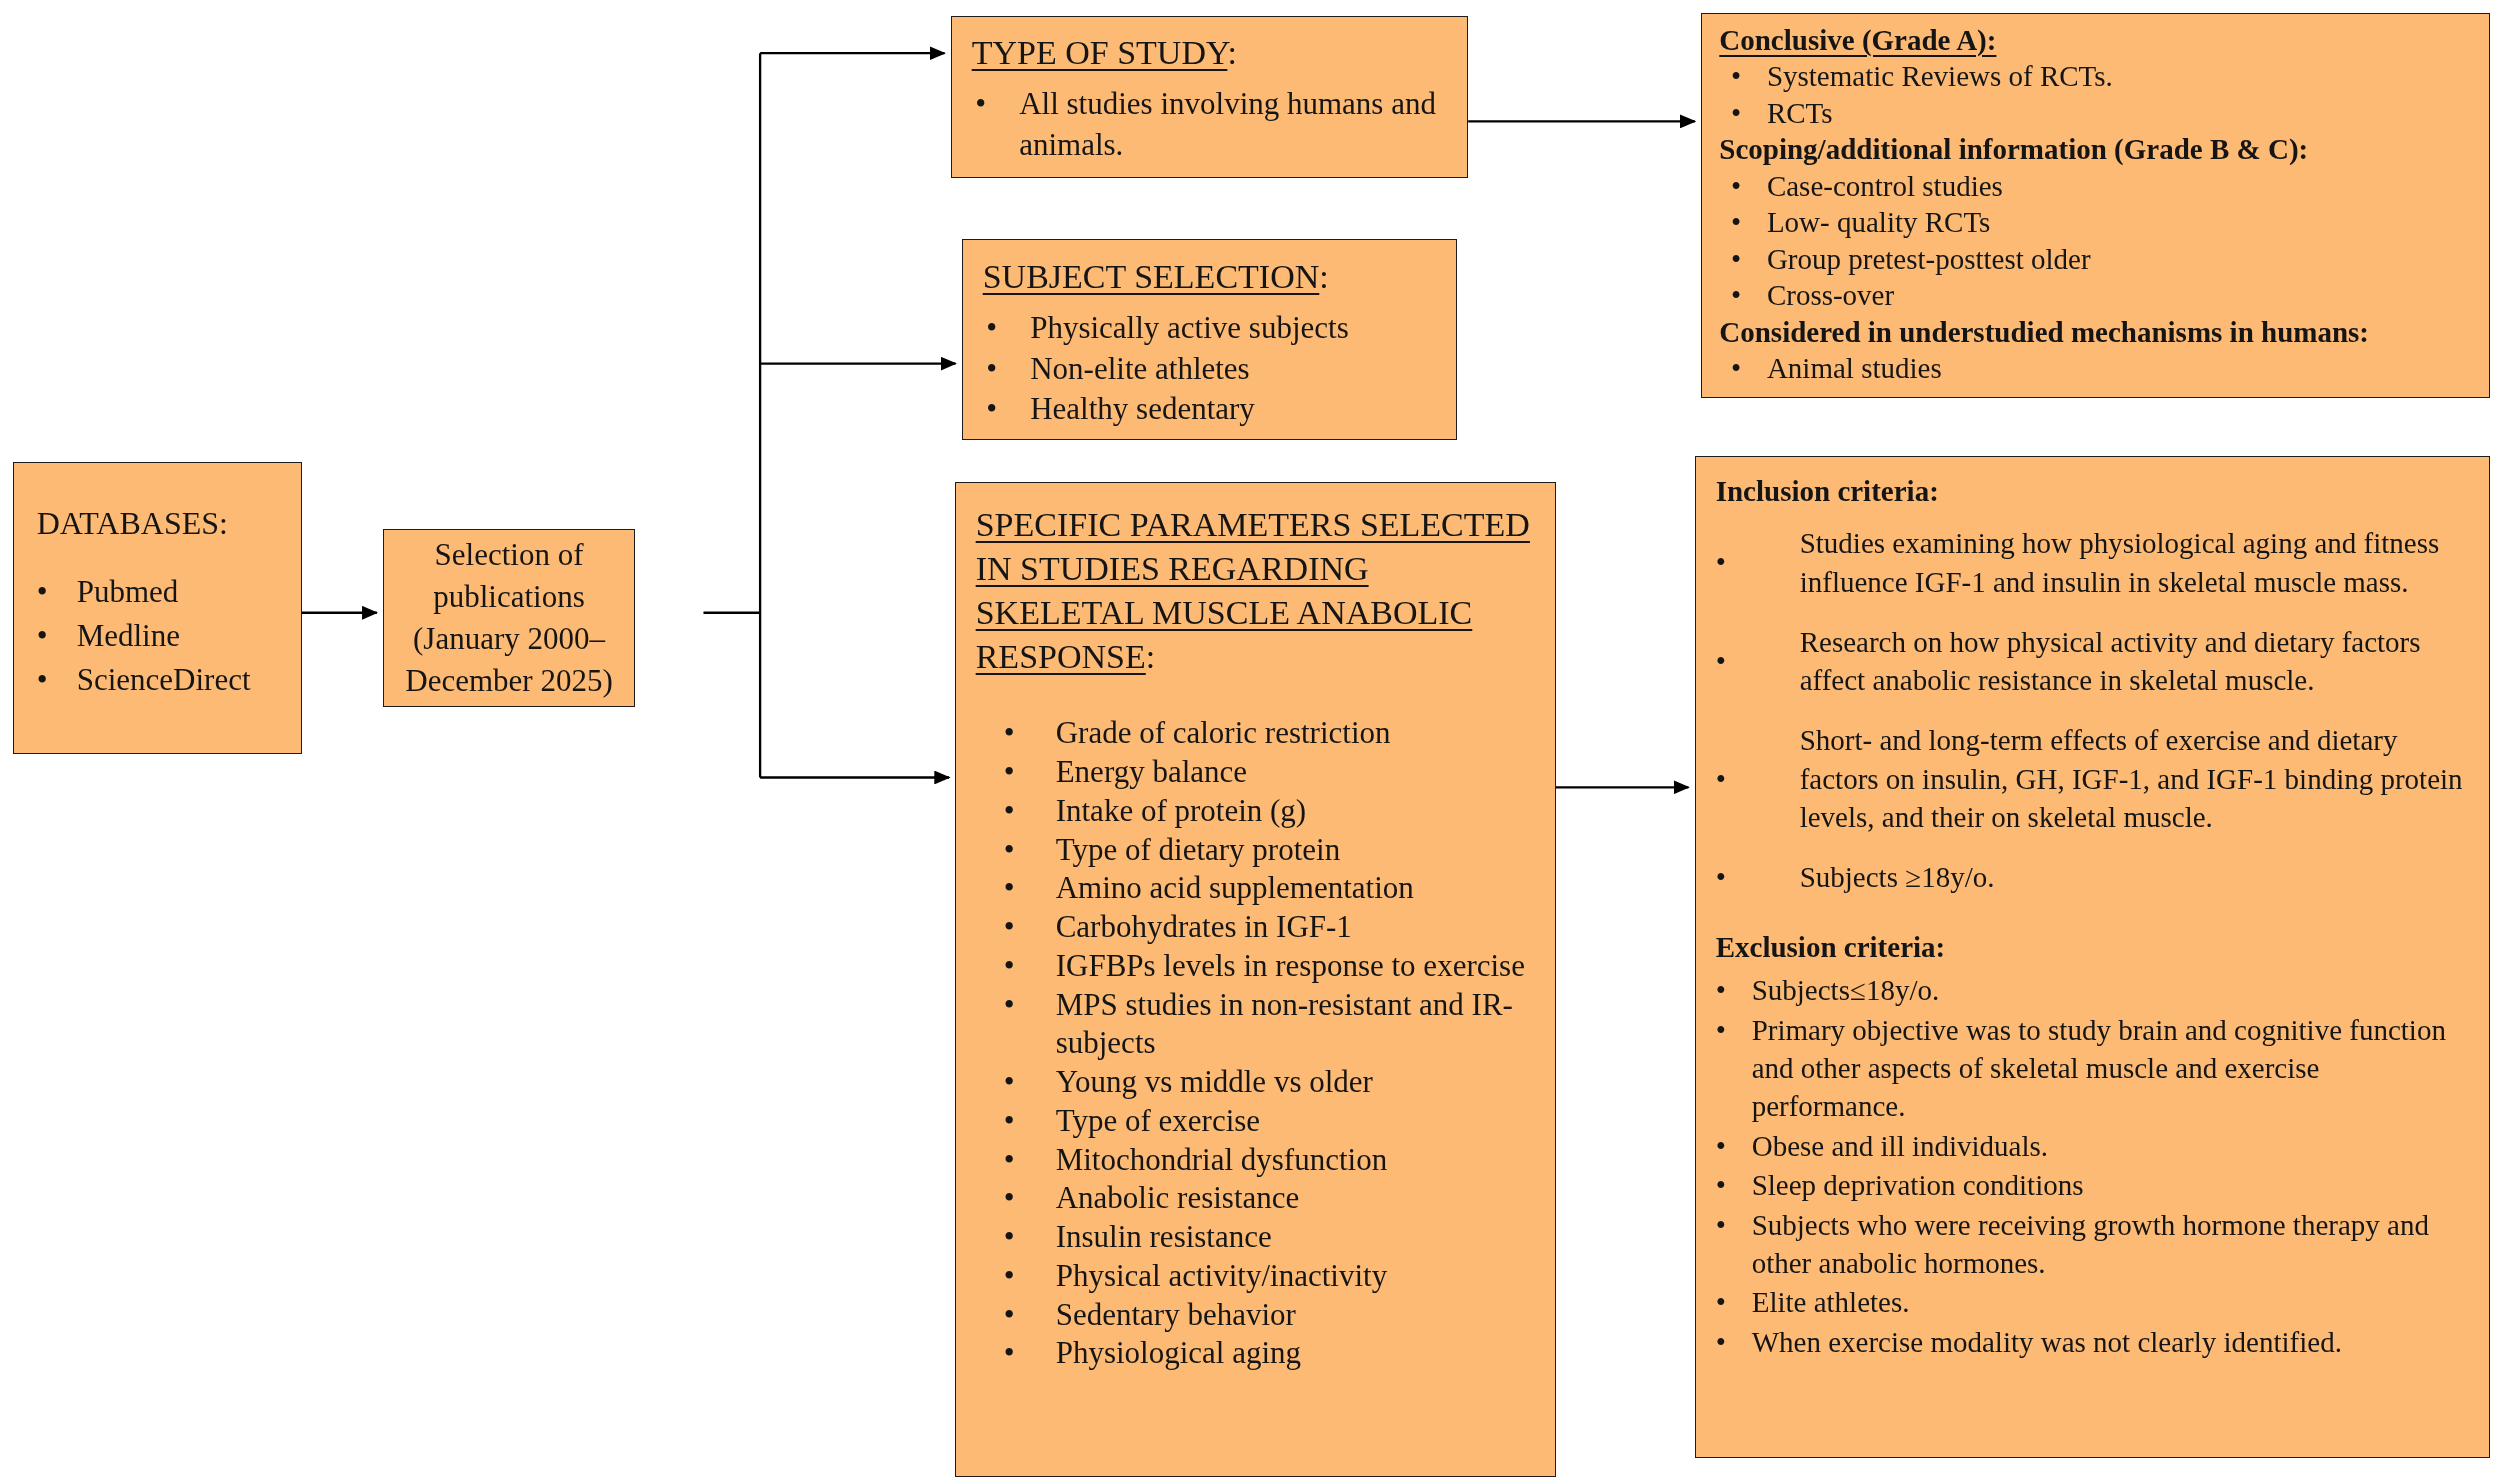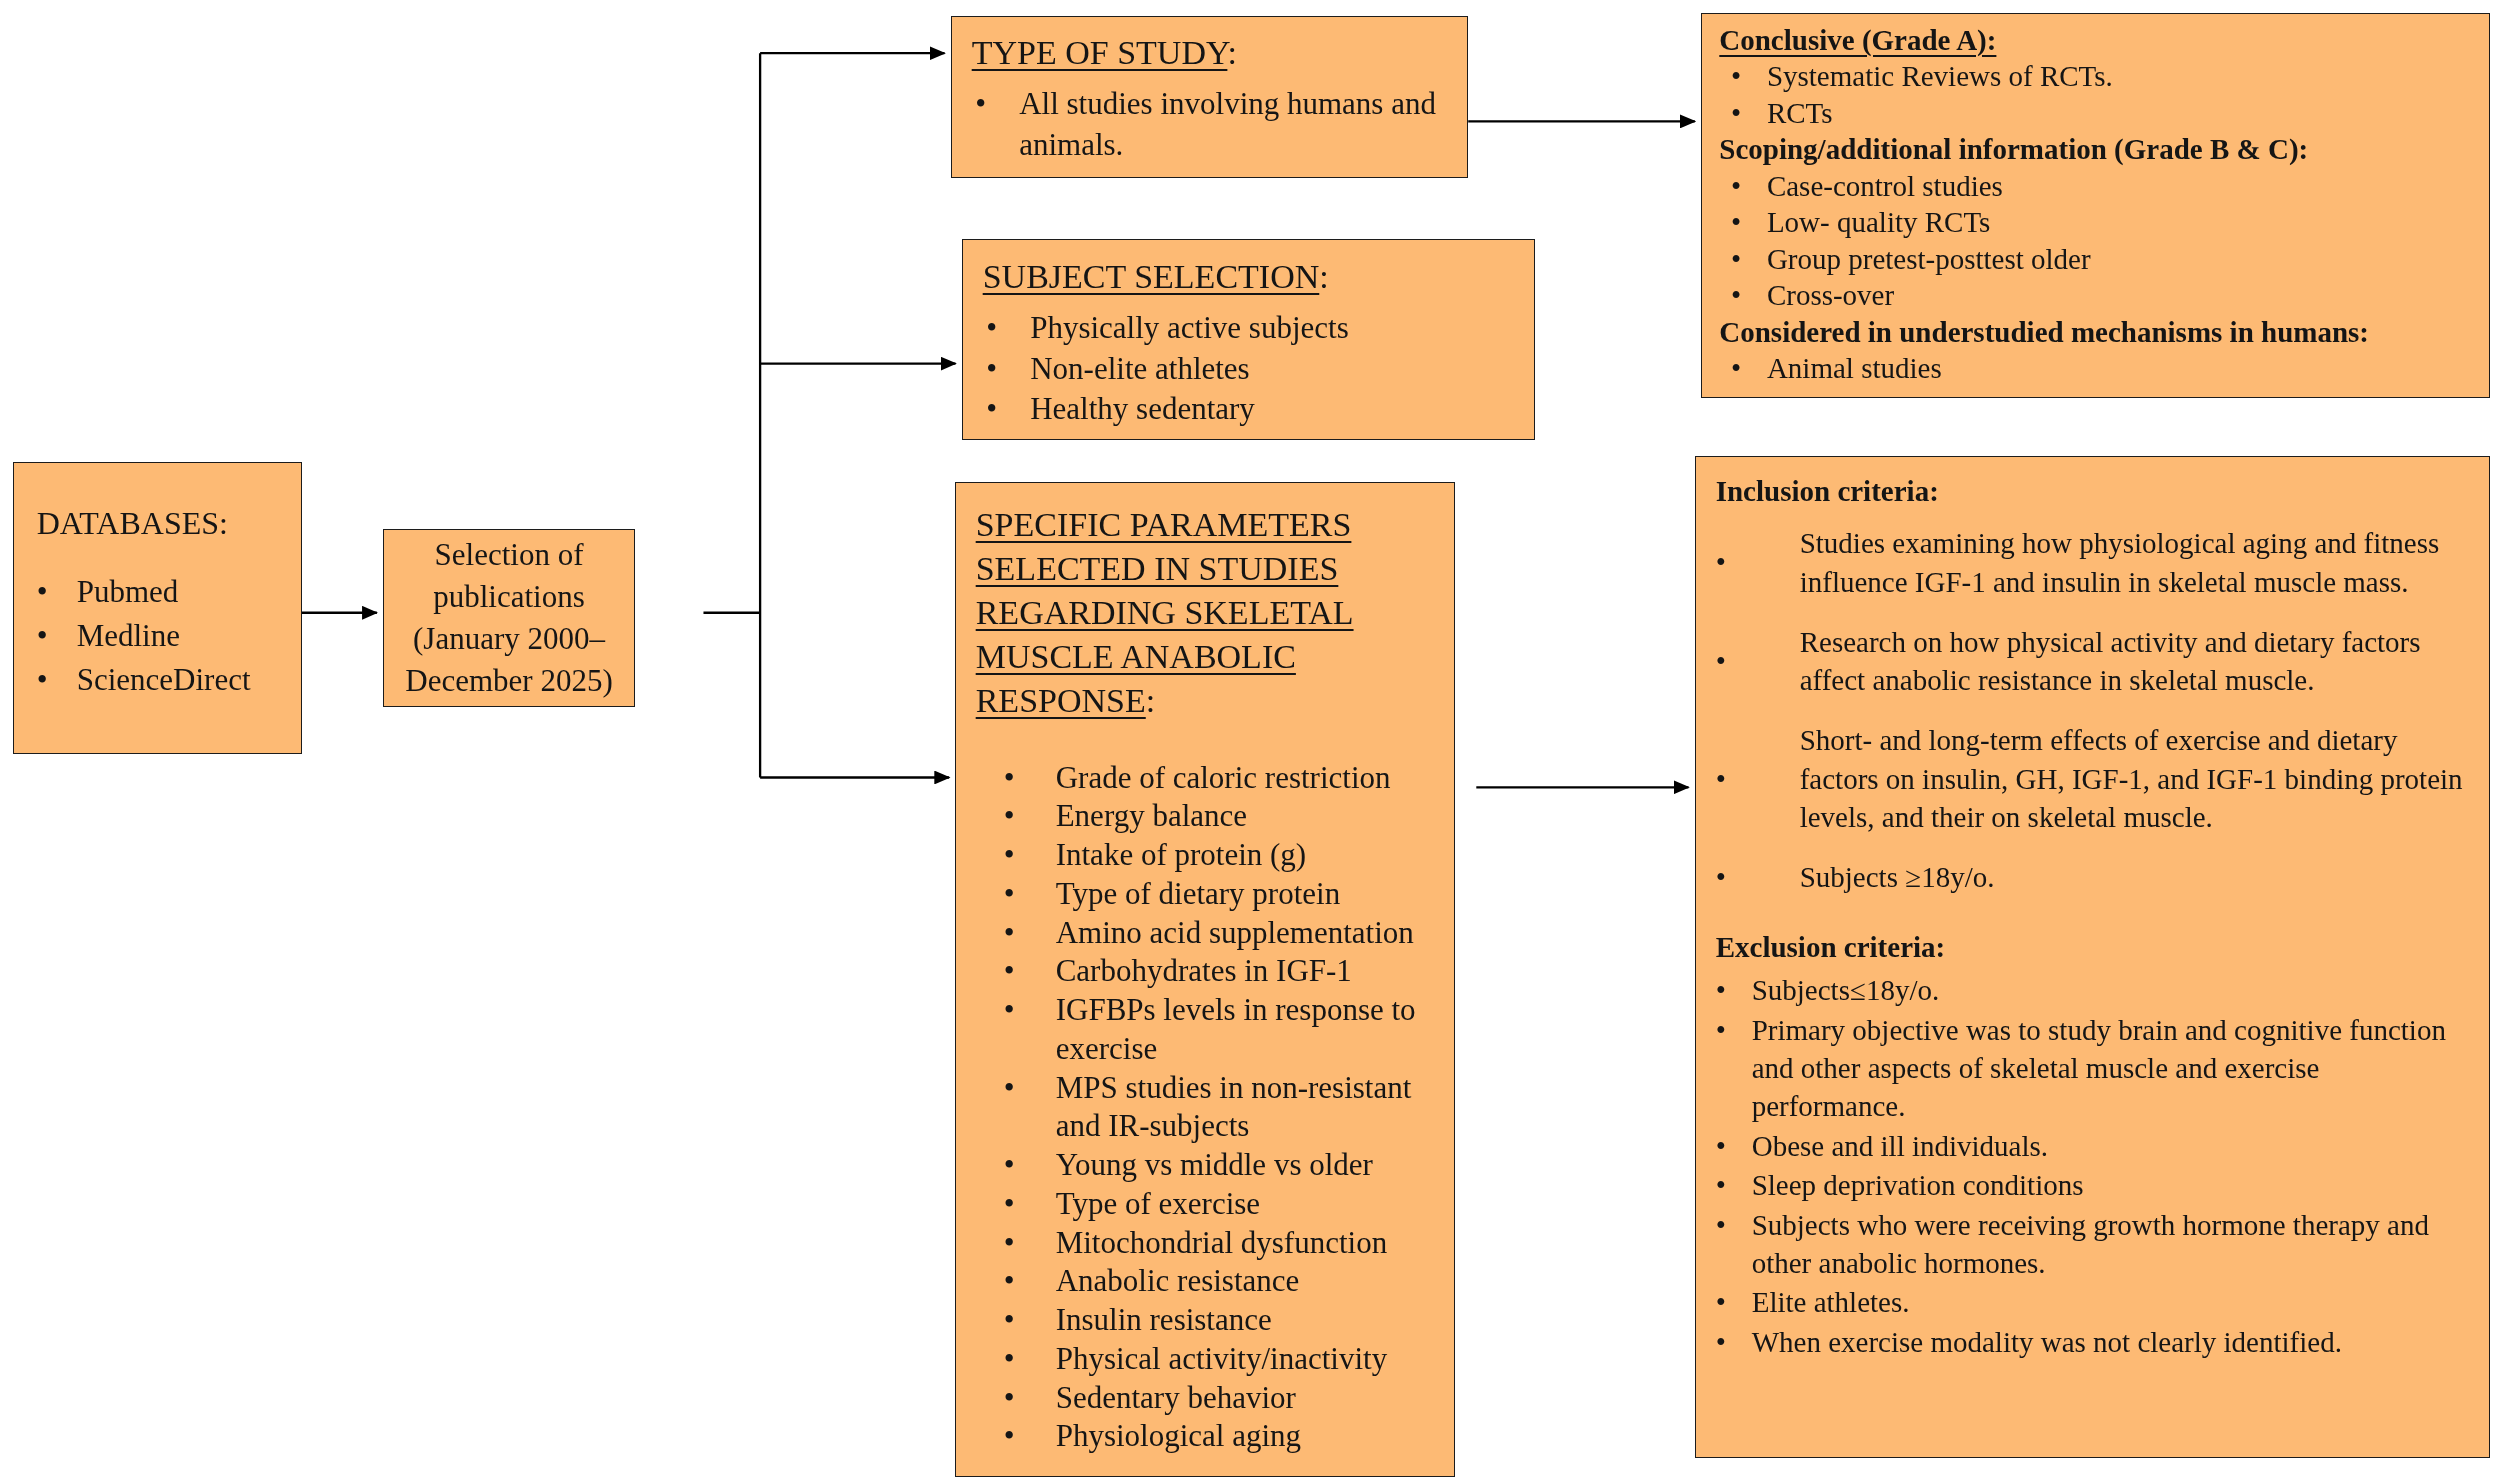--- a/index.html
+++ b/index.html
@@ -12,22 +12,22 @@
     font-family:"Liberation Serif","DejaVu Serif",serif;
     overflow:hidden;
   }
   #arrows { position:absolute; left:0; top:0; width:2500px; height:1481px; }
   .box { position:absolute; border:1.7px solid #1c1c1c; background:#fdba74; }
 
   
   #box-databases { left:12.7px;   top:462px; width:289px;  height:292px;  padding:40px 17.3px 17.3px 23px; }
   #box-selection { left:383px;  top:529px; width:252px;  height:178px;  display:flex; align-items:center; justify-content:center; text-align:center; padding:5.8px 15px; }
   #box-type      { left:951px; top:16px;  width:517px;  height:162px;  padding:14px 19.7px 5.8px 19.7px; }
-  #box-subject   { left:962px; top:239px; width:573px;  height:201px;  padding:15px 19.7px 8px 19.7px; }
-  #box-params    { left:955px; top:482px; width:500px;  height:995px; padding:19.7px 17.3px 11.6px 19.7px; }
+  #box-subject   { left:962px; top:239px; width:495px;  height:201px;  padding:15px 19.7px 8px 19.7px; }
+  #box-params    { left:955px; top:482px; width:601px;  height:995px; padding:19.7px 17.3px 11.6px 19.7px; }
   #box-evidence  { left:1701px; top:12.7px;  width:789px; height:385px;  padding:8px 15px 5.8px 17.3px; }
   #box-criteria  { left:1695px; top:456px; width:1695px; height:1002px; width:795px; padding:15px 17.3px 11.6px 19.7px; }
 
   
   .plain-title { font-size:32px; line-height:1.3; margin-bottom:26.6px; }
   .sel-text    { font-size:31px; line-height:1.35; }
   .htitle      { font-size:34px; line-height:1.3; margin-bottom:9.2px; }
   .u           { text-decoration:underline; text-decoration-thickness:1.7px; text-underline-offset:5.2px; }
   #box-params .htitle { margin-bottom:35px; }
 

